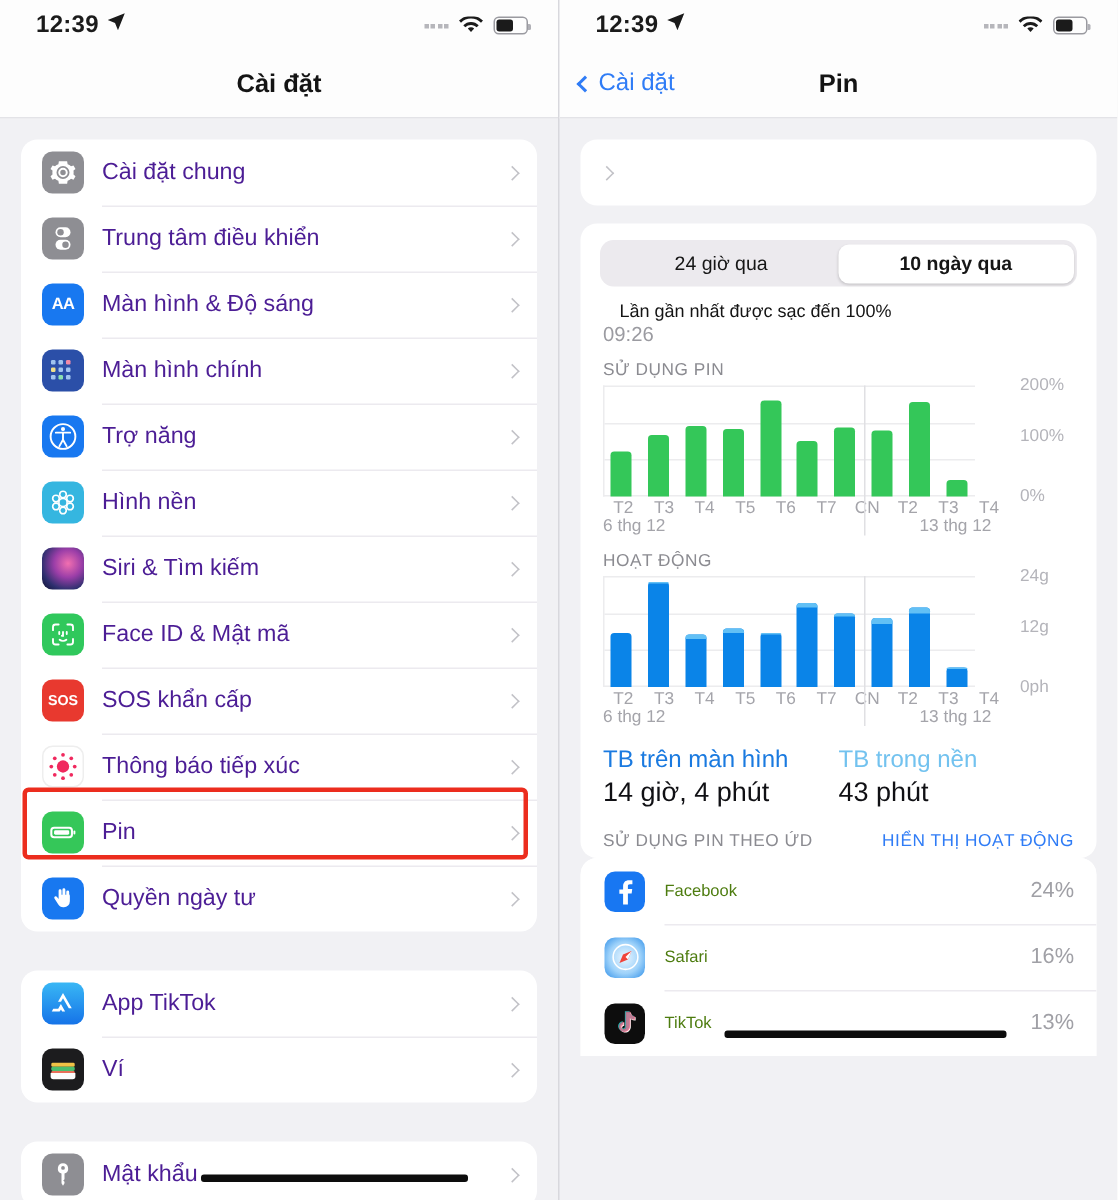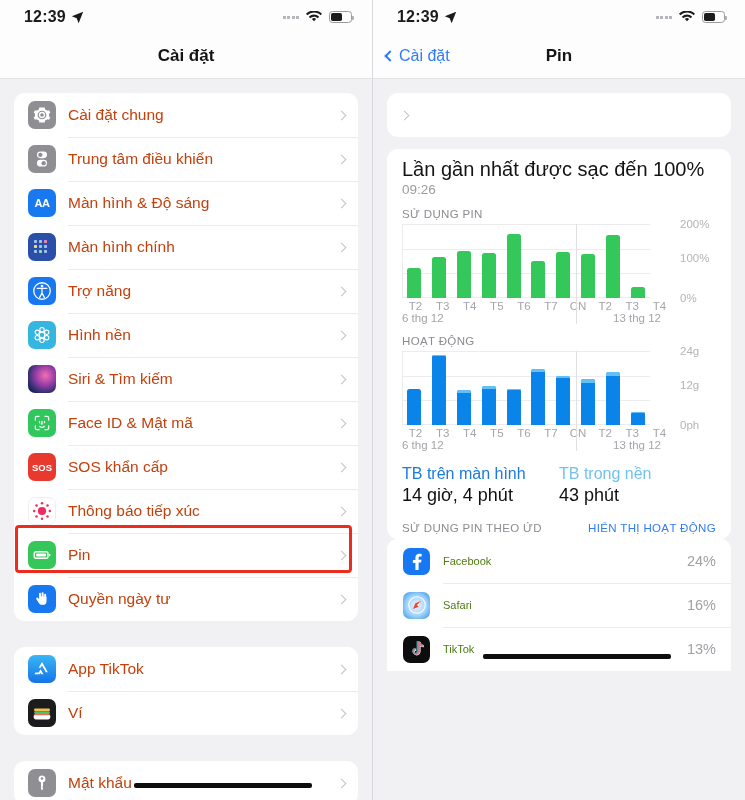--- a/index.html
+++ b/index.html
@@ -20,21 +20,21 @@
 
   
   .statusbar {
     height: 34px; background: #fdfdfd;
     display: flex; align-items: center;
     justify-content: space-between;
     padding: 0 20px 0 24px;
   }
   .sb-time {
     font-size: 16px; font-weight: 700; color: #1b1b1b;
-    letter-spacing: .2px; display: flex; align-items: center; gap: 5px;
+    letter-spacing: .2px; display: flex; gap: 5px;
   }
   .sb-right { display: flex; align-items: center; gap: 7px; }
   .sig-dots { display: flex; gap: 1.5px; align-items: flex-end; }
   .sig-dots i { width: 3px; height: 3px; background: #b6b6bb; display: block; }
   .batt {
     width: 23px; height: 12px; border: 1.3px solid #9a9aa0;
     border-radius: 3.5px; position: relative; padding: 1.2px;
   }
   .batt::after {
     content: ""; position: absolute; right: -3.2px; top: 3.6px;
@@ -74,21 +74,21 @@
   .row + .row::before {
     content: ""; position: absolute; left: 54px; right: 0; top: 0;
     height: 1px; background: #eceaef;
   }
   .row .ico {
     width: 28px; height: 28px; border-radius: 7px;
     flex: 0 0 28px; margin-right: 12px;
     display: flex; align-items: center; justify-content: center;
     font-size: 13px; color: #fff; font-weight: 700; overflow: hidden;
   }
-  .row .lbl { font-size: 15.5px; color: #c2410c; flex: 1; }
+  .row .lbl { font-size: 15.5px; color: #4c1d95; flex: 1; }
   .chev-r {
     width: 7px; height: 7px; border-top: 1.8px solid #c2c2c7;
     border-right: 1.8px solid #c2c2c7; transform: rotate(45deg);
   }
   .gap { height: 26px; }
   .gap.sm { height: 12px; }
 
   
   .redact {
     position: absolute; height: 5px; background: #0d0d0d; border-radius: 2px;
@@ -108,21 +108,21 @@
     padding: 2.5px; height: 31px;
   }
   .seg div {
     flex: 1; display: flex; align-items: center; justify-content: center;
     font-size: 13px; color: #161616; border-radius: 7px; cursor: pointer;
     font-weight: 400;
   }
   .seg div.on { background: #fff; box-shadow: 0 1px 2px rgba(0,0,0,.16); font-weight: 600; }
 
   .lastchg { padding: 9px 15px 0 15px; }
-  .lastchg .t1 { font-size: 20px; color: #141414; font-weight: 400; }
+  .lastchg .t1 { font-size: 12px; color: #141414; font-weight: 400; margin-left: 11px; }
   .lastchg .t2 { font-size: 13.5px; color: #9b9ba1; margin-top: 1px; }
 
   .sect-hd {
     font-size: 11.5px; color: #8b8b91; letter-spacing: .35px;
     padding: 11px 15px 4px 15px; text-transform: uppercase;
   }
 
   .chartbox { padding: 0 12px 0 15px; display: flex; }
   .plot { flex: 1; position: relative; height: 74px; }
   .grid { position: absolute; inset: 0; border: 1px solid #ececee; border-right: none; }
@@ -460,20 +460,26 @@
       <div class="white-card">
         <div class="row">
           <span class="chev-r"></span>
         </div>
       </div>
 
       <div class="gap sm"></div>
 
       <div class="white-card sheet">
 
+        <div class="seg-wrap">
+          <div class="seg">
+            <div>24 giờ qua</div>
+            <div class="on">10 ngày qua</div>
+          </div>
+        </div>
 
         <div class="lastchg">
           <div class="t1">Lần gần nhất được sạc đến 100%</div>
           <div class="t2">09:26</div>
         </div>
 
         <div class="sect-hd">SỬ DỤNG PIN</div>
         <div class="chartbox">
           <div class="plot">
             <div class="grid">

